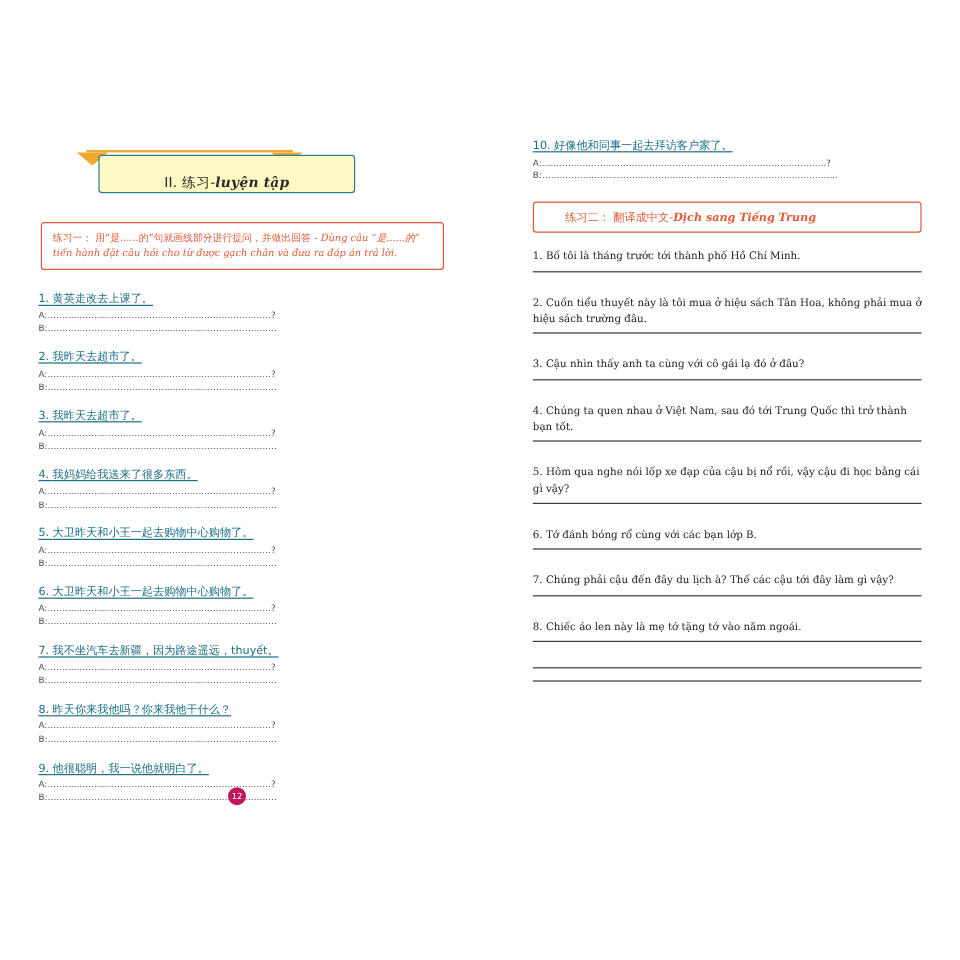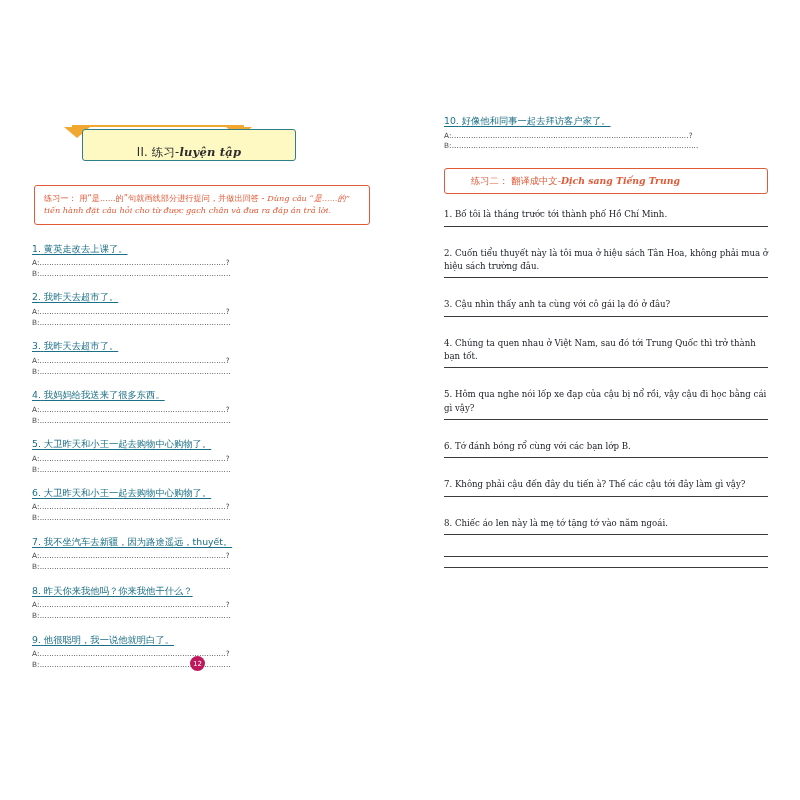--- a/index.html
+++ b/index.html
@@ -335,21 +335,21 @@
           <div class="ttext"><span>5.</span> <span>Hôm qua nghe nói lốp xe đạp của cậu bị nổ rồi, vậy cậu đi học bằng cái gì vậy?</span></div>
           <div class="rule tall"></div>
         </div>
 
         <div class="titem">
           <div class="ttext"><span>6.</span> <span>Tớ đánh bóng rổ cùng với các bạn lớp B.</span></div>
           <div class="rule tall"></div>
         </div>
 
         <div class="titem">
-          <div class="ttext"><span>7.</span> <span>Không phải cậu đến đây du tiến à? Thế các cậu tới đây làm gì vậy?</span></div>
+          <div class="ttext"><span>7.</span> <span>Chúng phải cậu đến đây du lịch à? Thế các cậu tới đây làm gì vậy?</span></div>
           <div class="rule tall"></div>
         </div>
 
         <div class="titem">
           <div class="ttext"><span>8.</span> <span>Chiếc áo len này là mẹ tớ tặng tớ vào năm ngoái.</span></div>
           <div class="rule tall"></div>
         </div>
 
         <div class="titem">
           <div class="rule tall"></div>

